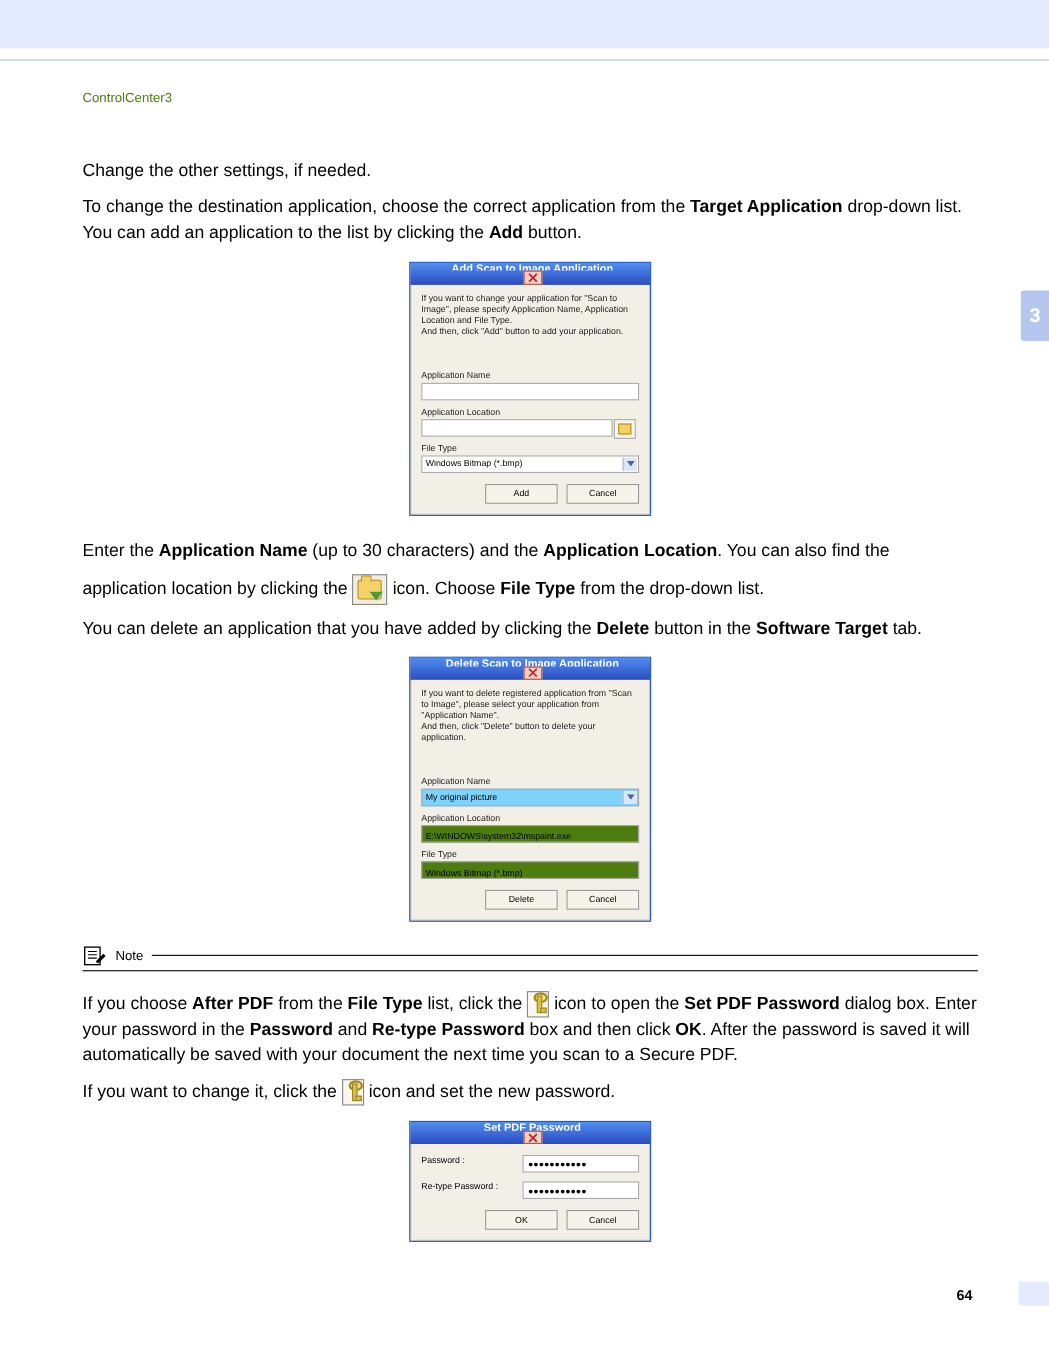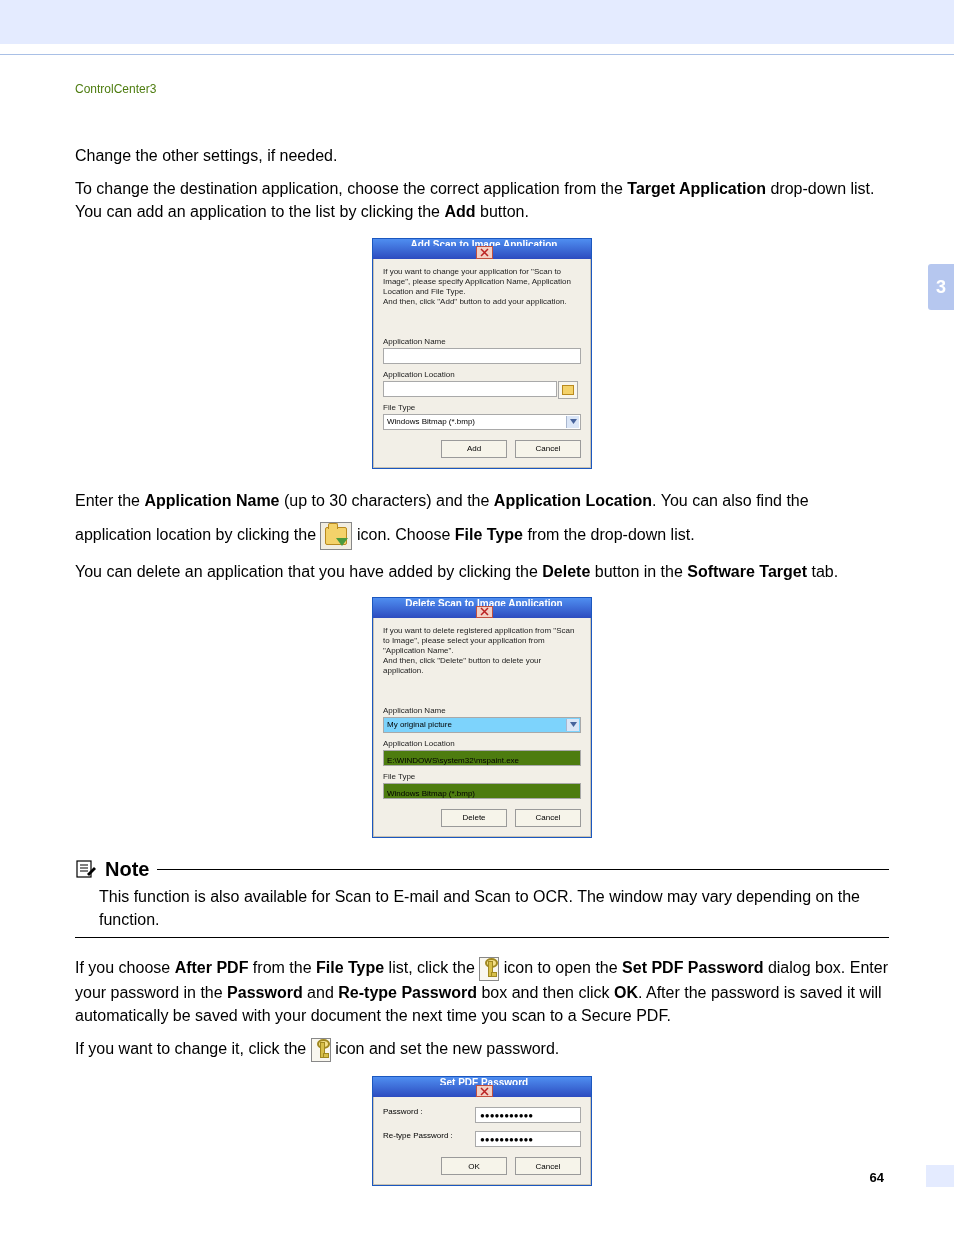--- a/index.html
+++ b/index.html
@@ -114,21 +114,21 @@
   .key-icon .bit  { position:absolute; left:11px; bottom:3px; width:4px; height:3px; background:#d7bf4a; border:1px solid #a08820; }
 
   
   .note-head {
     display:flex; align-items:center; gap:8px; margin-top:12px; margin-bottom:2px;
   }
   .note-head .rule { flex:1; height:1px; background:#000; }
   .note-icon {
     width:22px; height:22px; display:inline-flex; align-items:center; justify-content:center;
   }
-  .note-title { font-weight:bold; font-size:20px; }
+  .note-title { font-weight:normal; font-size:12px; }
   .note-body { margin:4px 0 6px 24px; font-size:16px; line-height:1.45; }
   .note-foot { height:1px; background:#000; margin-bottom:18px; }
 
   
   .dlg.pwd .dlg-body { padding:10px 10px 10px 10px; }
   .pwd-row { display:flex; align-items:flex-start; gap:10px; font-size:8px; margin-bottom:8px; }
   .pwd-row .plabel { width:82px; }
   .pwd-row .pfld { flex:1; height:14px; background:#fff; border:1px solid #a9a9a9; display:flex; align-items:center; padding-left:4px; }
 
   
@@ -262,21 +262,20 @@
         <rect x="2" y="3" width="14" height="16" fill="none" stroke="#000" stroke-width="1.2"></rect>
         <line x1="5" y1="7" x2="13" y2="7" stroke="#000" stroke-width="1"></line>
         <line x1="5" y1="10" x2="13" y2="10" stroke="#000" stroke-width="1"></line>
         <line x1="5" y1="13" x2="13" y2="13" stroke="#000" stroke-width="1"></line>
         <path d="M14 18 L21 11 L19 9 L12 16 Z" fill="#000"></path>
       </svg>
     </span>
     <span class="note-title">Note</span>
     <span class="rule"></span>
   </div>
-  <div class="note-body">This function is also available for Scan to E-mail and Scan to OCR. The window may vary depending on the function.</div>
   <div class="note-foot"></div>
 
   <p>
     <span>If you choose </span><b>After PDF</b><span> from the </span><b>File Type</b><span> list, click the </span>
     <span class="key-icon"><span class="bow"></span><span class="shaft"></span><span class="bit"></span></span>
     <span> icon to open the </span><b>Set PDF Password</b><span> dialog box. Enter your password in the </span><b>Password</b><span> and </span><b>Re-type Password</b><span> box and then click </span><b>OK</b><span>. After the password is saved it will automatically be saved with your document the next time you scan to a Secure PDF.</span>
   </p>
 
   <p>
     <span>If you want to change it, click the </span>

